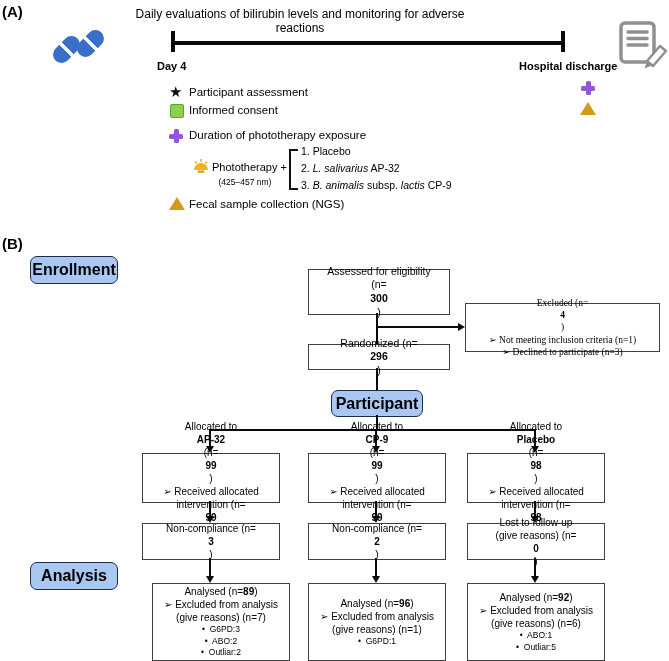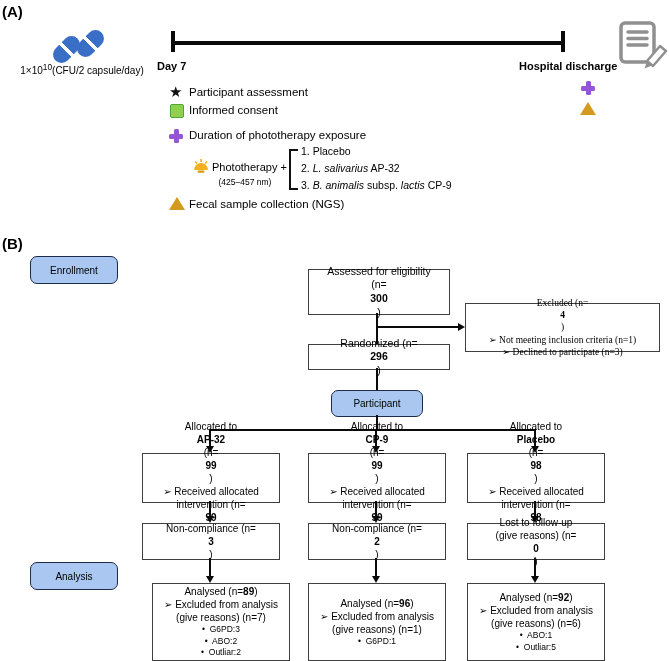--- a/index.html
+++ b/index.html
@@ -21,45 +21,45 @@
   .cross{position:absolute;width:14px;height:14px;}
   .cross::before{content:"";position:absolute;left:4.5px;top:0;width:5px;height:14px;background:#9456d2;border-radius:1.5px;}
   .cross::after{content:"";position:absolute;left:0;top:4.5px;width:14px;height:5px;background:#9456d2;border-radius:1.5px;}
   .tri{position:absolute;width:0;height:0;border-left:8px solid transparent;border-right:8px solid transparent;border-bottom:13px solid #d39b1e;}
   .pill{position:absolute;width:17px;height:31px;border-radius:9px;
         background:linear-gradient(180deg,#3a6fc7 0 44%,#fff 44% 56%,#3a6fc7 56% 100%);
         transform:rotate(45deg);}
   .bracket{position:absolute;background:#111;}
   
   .stage{position:absolute;background:#a9c7f0;border:1.6px solid #1c2b4a;border-radius:7px;
-         display:flex;align-items:center;justify-content:center;font-weight:normal;font-size:10px;}
+         display:flex;align-items:center;justify-content:center;font-weight:bold;font-size:16px;}
   .fbox{position:absolute;background:#fff;border:1.7px solid #3f3f3f;display:flex;flex-direction:column;
         align-items:center;justify-content:center;text-align:center;font-size:10px;line-height:1.3;}
   .fbox .sub{font-size:8.5px;line-height:1.35;}
   .vline,.hline{position:absolute;background:#0a0a0a;}
   .ah-down{position:absolute;width:0;height:0;border-left:4.5px solid transparent;border-right:4.5px solid transparent;border-top:7px solid #0a0a0a;}
   .ah-right{position:absolute;width:0;height:0;border-top:4.5px solid transparent;border-bottom:4.5px solid transparent;border-left:7px solid #0a0a0a;}
 </style>
 </head>
 <body>
 
 <div class="canvas">
 
   <div class="panel-label" style="left:2px;top:3px;">(A)</div>
+  <div class="fig-title" style="left:120px;top:7px;width:360px;">Daily evaluations of bilirubin levels and monitoring for adverse reactions</div>
 
   <div class="abs" style="left:56px;top:28px;width:64px;height:40px;">
     <div class="pill" style="left:2px;top:6px;"></div>
     <div class="pill" style="left:26px;top:0;"></div>
   </div>
-  <div class="abs" style="left:8px;top:62px;width:148px;text-align:center;font-size:10px;">1×10<sup>10</sup>(CFU/2 capsule/day)</div>
 
   <div class="tl-bar" style="left:173px;top:41px;width:392px;height:4px;"></div>
   <div class="tl-tick" style="left:171px;top:31px;width:4px;height:21px;"></div>
   <div class="tl-tick" style="left:561px;top:31px;width:4px;height:21px;"></div>
-  <div class="tl-end" style="left:157px;top:60px;">Day 7</div>
+  <div class="tl-end" style="left:157px;top:60px;">Day 4</div>
   <div class="tl-end" style="left:519px;top:60px;">Hospital discharge</div>
 
   <svg class="abs" style="left:616px;top:20px;" width="52" height="50" viewBox="0 0 52 50">
     <rect x="5" y="3" width="33" height="39" rx="4" fill="#fff" stroke="#909090" stroke-width="3.5"></rect>
     <line x1="12" y1="12" x2="31" y2="12" stroke="#909090" stroke-width="3.5" stroke-linecap="round"></line>
     <line x1="12" y1="18.5" x2="31" y2="18.5" stroke="#909090" stroke-width="3.5" stroke-linecap="round"></line>
     <line x1="12" y1="25" x2="31" y2="25" stroke="#909090" stroke-width="3.5" stroke-linecap="round"></line>
     <path d="M31 41 L44 26 L50 31 L37 46 Z" fill="#fff" stroke="#909090" stroke-width="2.5" stroke-linejoin="round"></path>
     <path d="M31 41 L28.5 48.5 L36 45.5 Z" fill="#909090"></path>
   </svg>

